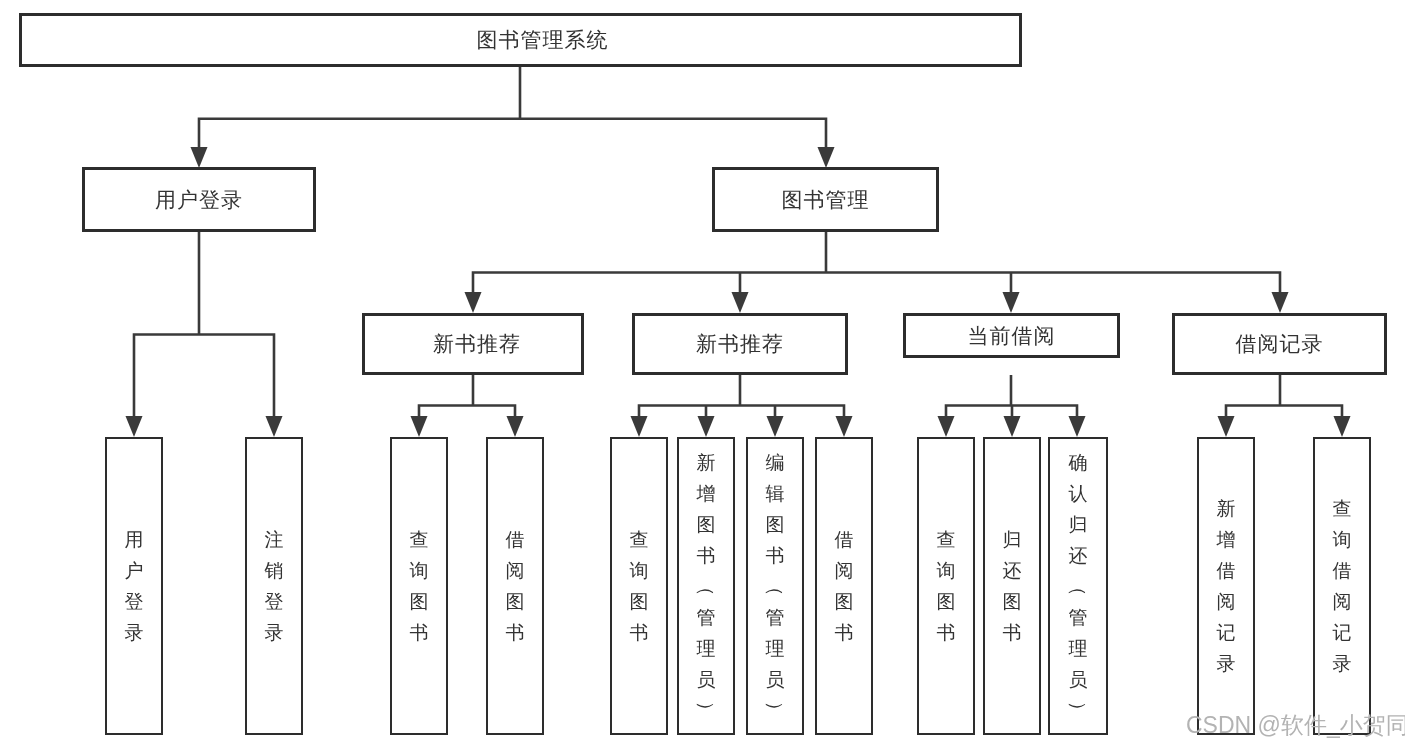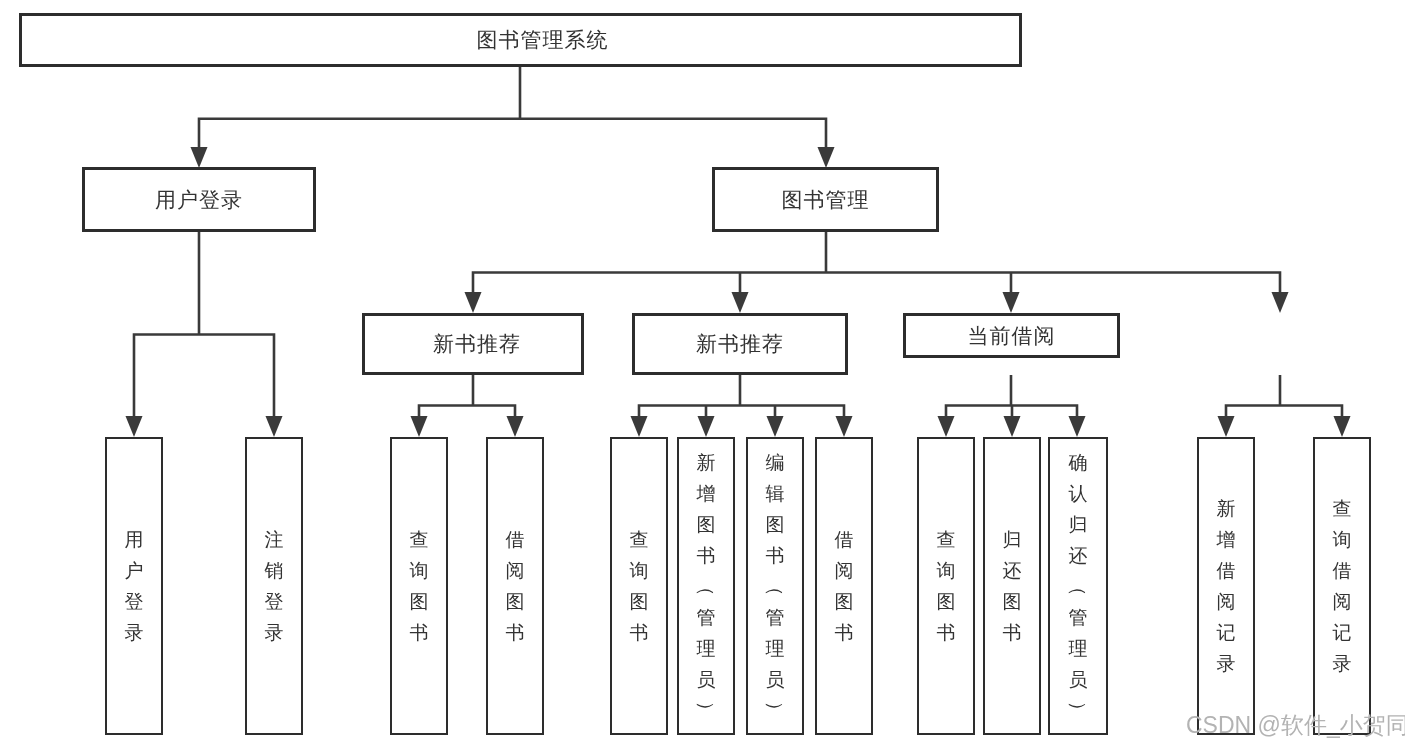--- a/index.html
+++ b/index.html
@@ -94,20 +94,21 @@
   </svg>
 
   <div class="node" style="left:19px;top:13px;width:1003px;height:54px;padding-left:44px;">图书管理系统</div>
 
   <div class="node" style="left:82px;top:167px;width:234px;height:65px;">用户登录</div>
   <div class="node" style="left:712px;top:167px;width:227px;height:65px;">图书管理</div>
 
   <div class="node" style="left:362px;top:313px;width:222px;height:62px;padding-left:8px;">新书推荐</div>
   <div class="node" style="left:632px;top:313px;width:216px;height:62px;">新书推荐</div>
   <div class="node" style="left:903px;top:313px;width:217px;height:45px;">当前借阅</div>
+  <div class="node" style="left:1172px;top:313px;width:215px;height:62px;">借阅记录</div>
 
   <div class="leaf" style="left:105px;">
     <div class="vtext">
         <span class="vchar">用</span>
         <span class="vchar">户</span>
         <span class="vchar">登</span>
         <span class="vchar">录</span>
       </div>
   </div>
   <div class="leaf" style="left:245px;">

